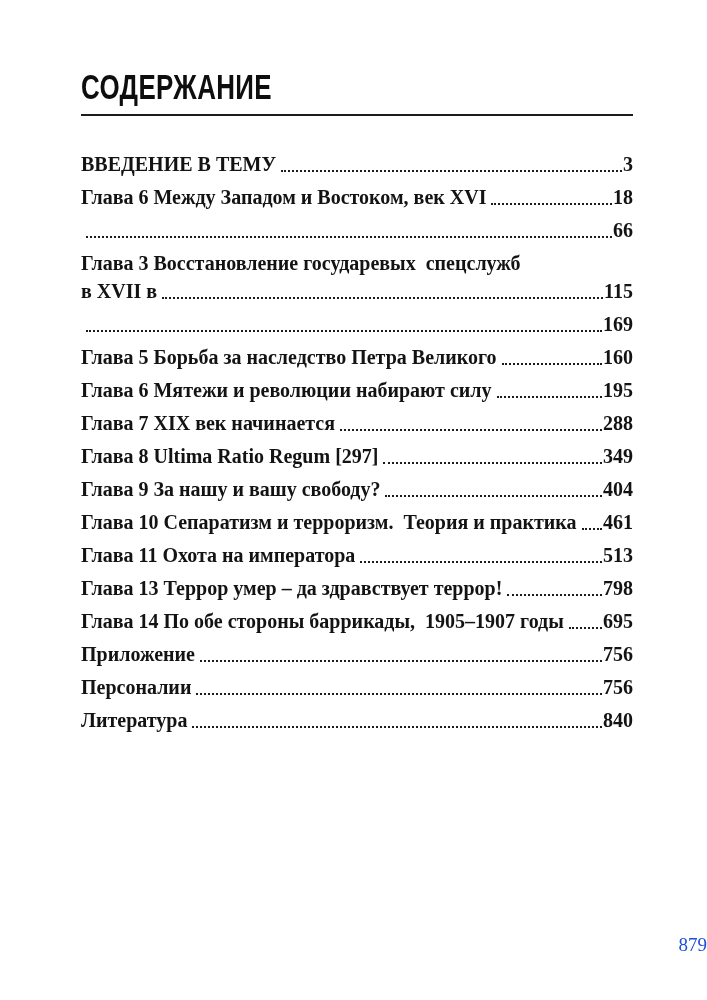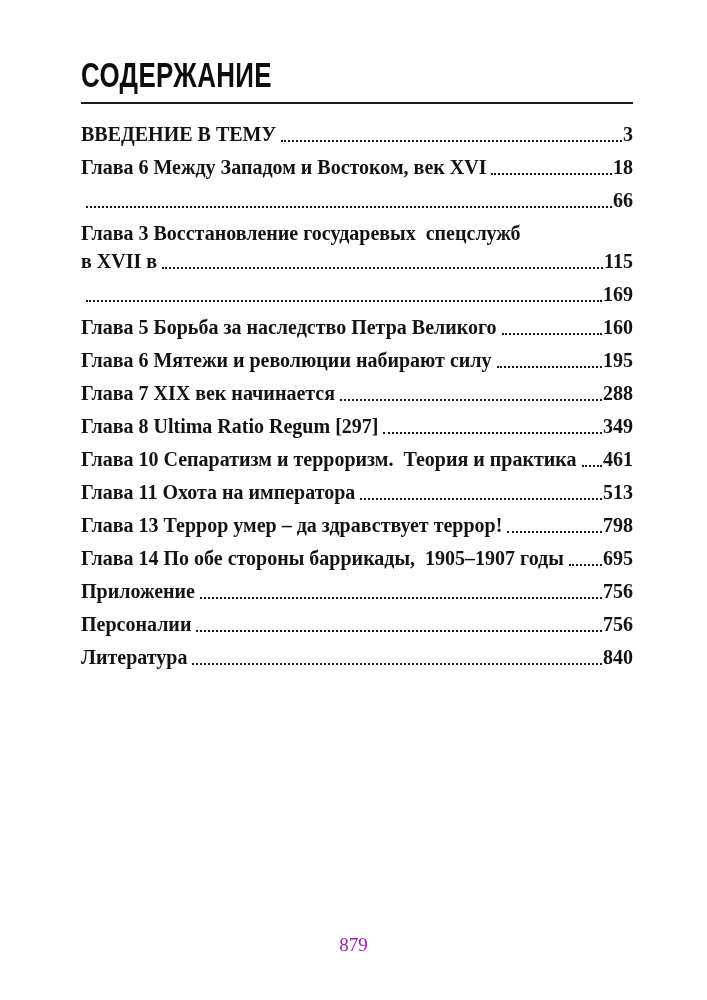--- a/index.html
+++ b/index.html
@@ -13,41 +13,41 @@
     height: 1000px;
     background: var(--bg, #ffffff);
     color: var(--ink, #131313);
     font-family: "Liberation Serif", serif;
     overflow: hidden;
   }
   .content {
     position: absolute;
     left: 81px;
     right: 74px;
-    top: 58px;
+    top: 70px;
   }
   .title {
     margin: 0;
     font-family: "Liberation Sans", sans-serif;
     font-weight: bold;
     font-size: 35px;
     line-height: 34px;
     letter-spacing: 0.5px;
     color: #0e0e0e;
     transform: scaleX(0.74);
     transform-origin: left bottom;
     white-space: pre;
   }
   .title-rule {
     border: none;
     border-top: 2.5px solid #1c1c1c;
     margin: 10px 0 0 0;
   }
   .toc {
-    margin-top: 16px;
+    margin-top: 34px;
   }
   .entry {
     display: flex;
     align-items: flex-end;
     font-size: 20px;
     font-weight: bold;
     line-height: 28px;
     margin-bottom: 5px;
     color: #131313;
   }
@@ -66,24 +66,24 @@
   }
   .entry .num {
     flex: 0 0 auto;
     white-space: pre;
   }
   .folio {
     position: absolute;
     top: 934px;
     left: 0;
     width: 100%;
-    text-align: center;
+    text-align: right;
     font-family: "Liberation Serif", serif;
     font-size: 19px;
-    color: #a21caf;
+    color: #1d4ed8;
   }
 </style>
 </head>
 <body>
 
 <div class="page" style="--ink: #131313; --bg: #ffffff;">
   <div class="content">
     <h1 class="title">СОДЕРЖАНИЕ</h1>
     <hr class="title-rule">
     <div class="toc" id="toc">
@@ -137,20 +137,25 @@
     <span class="leader"></span>
     <span class="num">288</span>
   </div>
 
   <div class="entry">
     <span class="t">Глава 8 Ultima Ratio Regum [297]</span>
     <span class="leader"></span>
     <span class="num">349</span>
   </div>
 
+  <div class="entry">
+    <span class="t">Глава 9 За нашу и вашу свободу?</span>
+    <span class="leader"></span>
+    <span class="num">404</span>
+  </div>
 
   <div class="entry">
     <span class="t">Глава 10 Сепаратизм и терроризм.  Теория и практика</span>
     <span class="leader"></span>
     <span class="num">461</span>
   </div>
 
   <div class="entry">
     <span class="t">Глава 11 Охота на императора</span>
     <span class="leader"></span>

